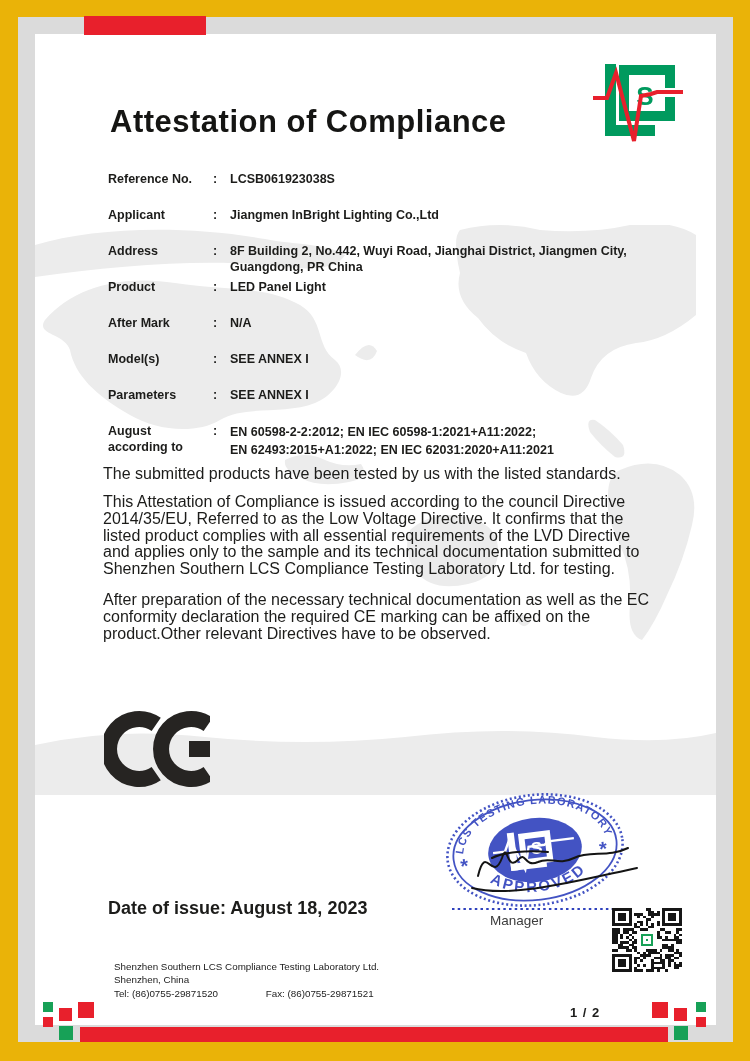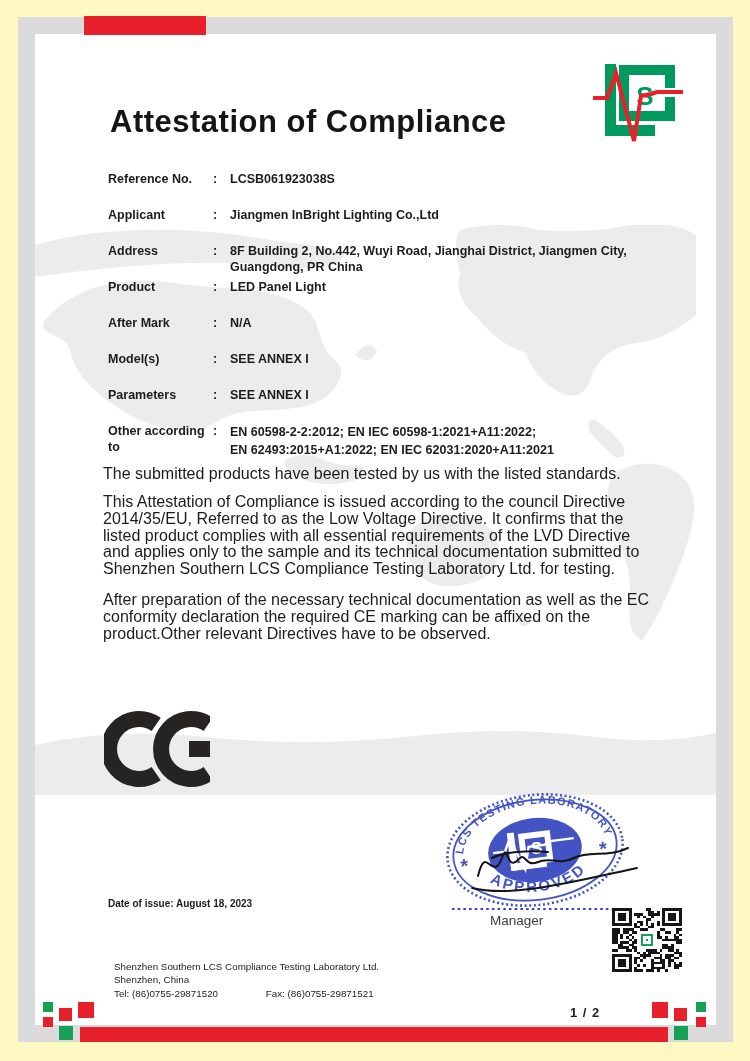--- a/index.html
+++ b/index.html
@@ -1,16 +1,16 @@
 <!DOCTYPE html>
 <html><head>
 <meta charset="utf-8">
 <style>
   html,body{margin:0;padding:0;background:#ffffff;}
-  #canvas{position:relative;width:750px;height:1061px;background:#fef9c3;overflow:hidden;
+  #canvas{position:relative;width:750px;height:1061px;background:#eab308;overflow:hidden;
           font-family:"Liberation Sans","DejaVu Sans",sans-serif;color:#1c1c1a;}
   
   .frame{position:absolute;left:18px;top:17px;width:715px;height:1025px;
          box-sizing:border-box;border:17px solid #dbdbdb;background:#ffffff;}
   .accent-top{position:absolute;left:84px;top:16px;width:122px;height:19px;background:#e8202c;}
   
   .worldmap{position:absolute;left:35px;top:225px;width:681px;height:575px;}
   
   .logo{position:absolute;left:593px;top:58px;width:90px;height:92px;}
   
@@ -24,21 +24,21 @@
   .fvalue .vline{display:block;line-height:18px;}
   
   .para{position:absolute;left:103px;width:558px;margin:0;font-size:16px;line-height:16.8px;}
   
   .ce{position:absolute;left:104px;top:710px;width:106px;height:78px;}
   
   .stamp{position:absolute;left:432px;top:792px;width:212px;height:135px;}
   .manager{position:absolute;left:490px;top:913px;width:80px;text-align:left;
            font-size:13.5px;color:#3c3c3c;}
   
-  .dateline{position:absolute;left:108px;top:898px;font-size:10px;font-weight:bold;}
+  .dateline{position:absolute;left:108px;top:898px;font-size:18px;font-weight:bold;}
   
   .qr{position:absolute;left:612px;top:908px;width:70px;height:64px;}
   
   .footer{position:absolute;left:114px;top:960px;font-size:9.8px;line-height:13.4px;color:#222;}
   .fcol1{display:inline-block;width:149px;}
   .pagenum{position:absolute;left:570px;top:1005px;font-size:13px;font-weight:bold;letter-spacing:1px;}
   
   .sq{position:absolute;z-index:4;}
   .sq.red{background:#e8202c;} .sq.green{background:#17a157;}
   .bigbar{position:absolute;left:80px;top:1027px;width:588px;height:15px;background:#e8202c;z-index:4;}
@@ -106,21 +106,21 @@
     <span class="flabel">Model(s)</span>
     <span class="fsep">:</span>
     <span class="fvalue">SEE ANNEX I</span>
   </div>
   <div class="frow" style="top:387px">
     <span class="flabel">Parameters</span>
     <span class="fsep">:</span>
     <span class="fvalue">SEE ANNEX I</span>
   </div>
   <div class="frow" style="top:423px">
-    <span class="flabel">Other according to</span>
+    <span class="flabel">August according to</span>
     <span class="fsep">:</span>
     <span class="fvalue">
       <span class="vline">EN 60598-2-2:2012; EN IEC 60598-1:2021+A11:2022;</span>
       <span class="vline">EN 62493:2015+A1:2022; EN IEC 62031:2020+A11:2021</span>
     </span>
   </div>
 
   <p class="para" style="top:466px">The submitted products have been tested by us with the listed standards.</p>
   <p class="para" style="top:494px">This Attestation of Compliance is issued according to the council Directive 2014/35/EU, Referred to as the Low Voltage Directive. It confirms that the listed product complies with all essential requirements of the LVD Directive and applies only to the sample and its technical documentation submitted to Shenzhen Southern LCS Compliance Testing Laboratory Ltd. for testing.</p>
   <p class="para" style="top:592px">After preparation of the necessary technical documentation as well as the EC conformity declaration the required CE marking can be affixed on the product.Other relevant Directives have to be observed.</p>

